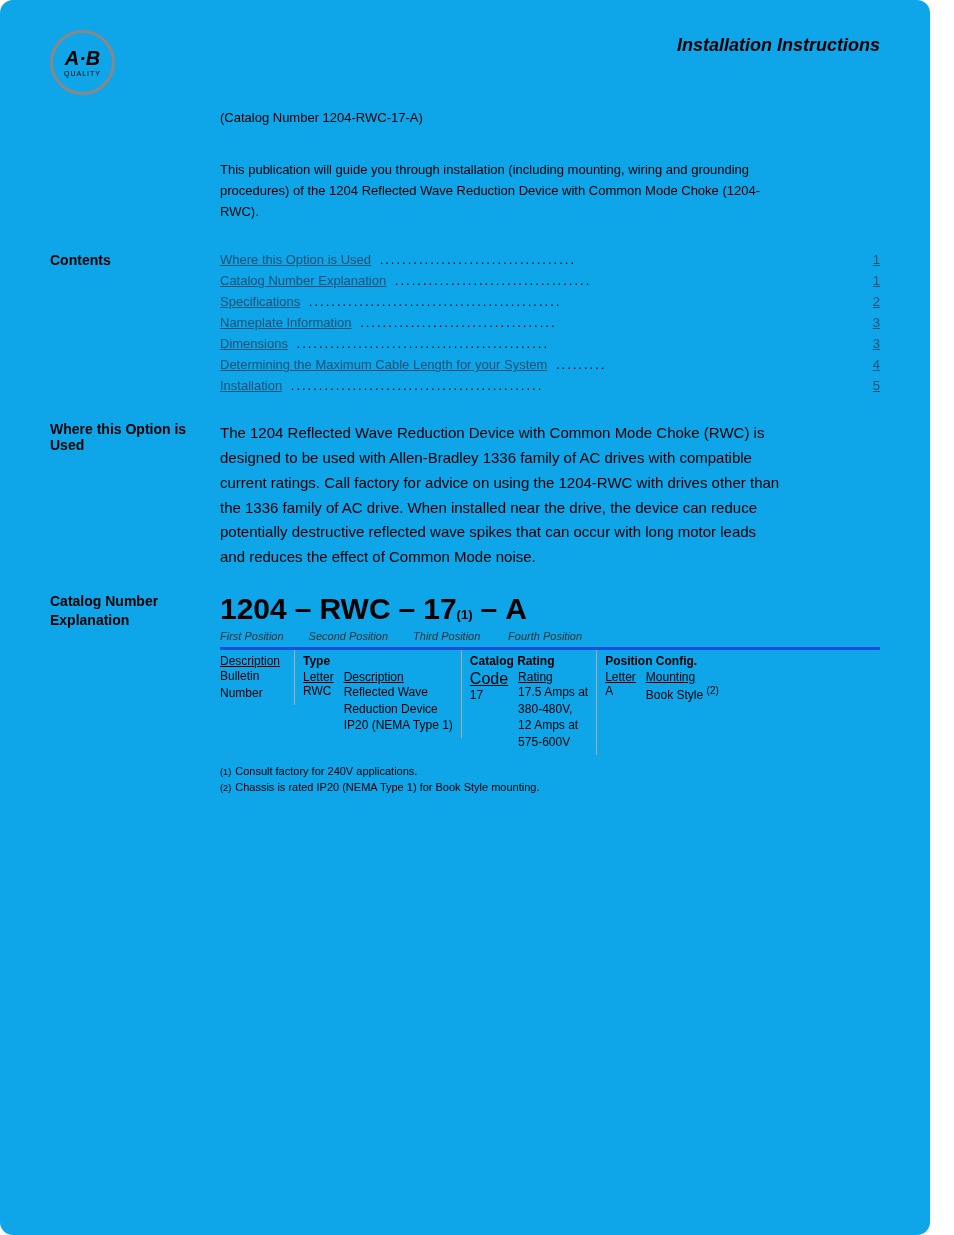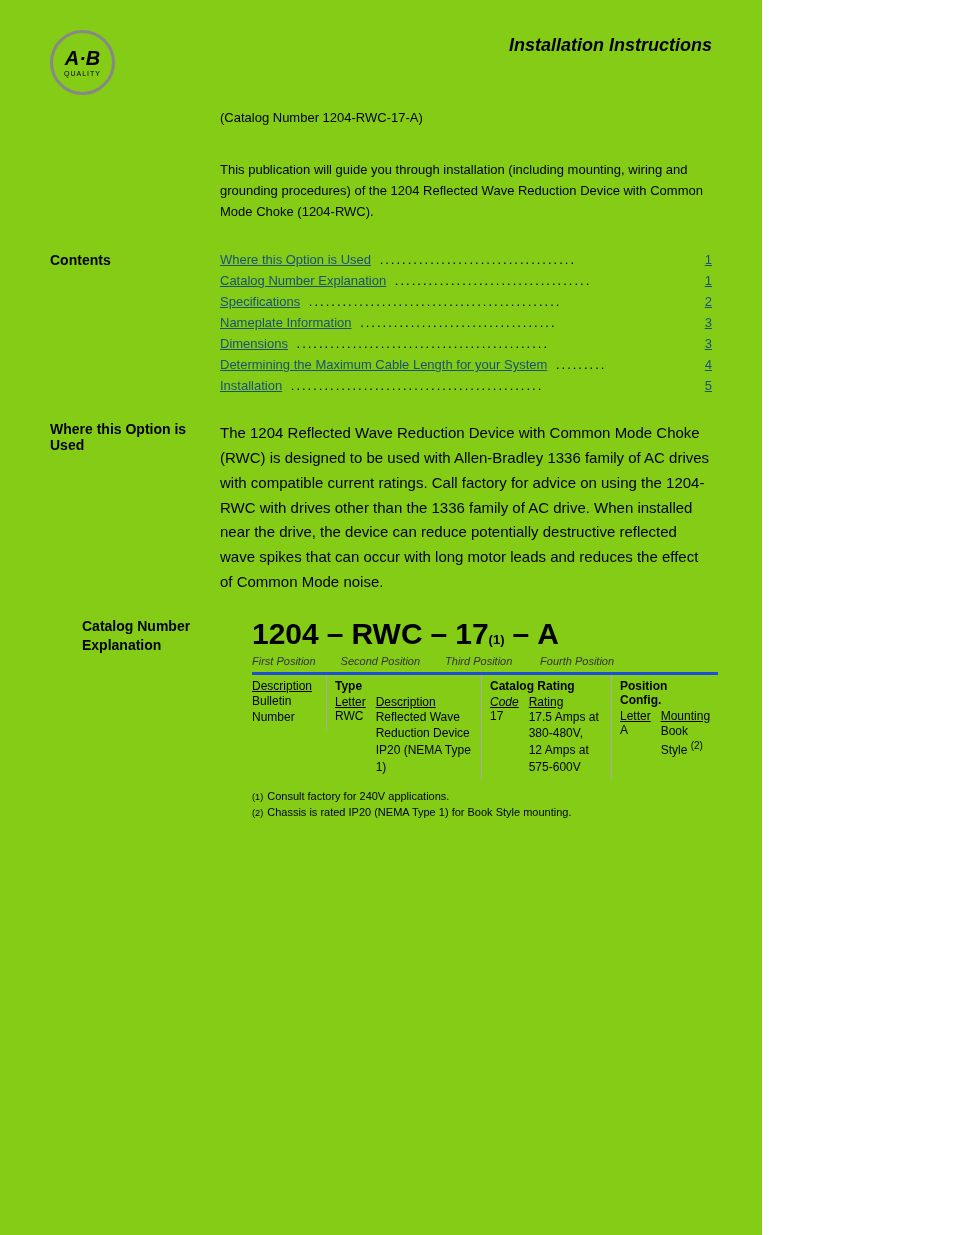--- a/index.html
+++ b/index.html
@@ -5,25 +5,26 @@
     * { margin: 0; padding: 0; box-sizing: border-box; }
     body {
       font-family: Arial, Helvetica, sans-serif;
       font-size: 13px;
       background: #fff;
       color: #000;
       width: 954px;
       min-height: 1235px;
     }
     .page {
-      width: 762px;
+      width: 930px;
       min-height: 1235px;
-      background: #84cc16;
+      background: #0ea5e9;
       padding: 30px 50px 40px 50px;
       position: relative;
+      border-radius: 13px;
     }
     
     .header {
       display: flex;
       align-items: flex-start;
       justify-content: space-between;
       margin-bottom: 10px;
     }
     .logo-container {
       width: 70px;
@@ -231,21 +232,21 @@
     </div>
   </div>
 
   <div class="section">
     <div class="section-label">Where this Option is Used</div>
     <div class="section-content">
       <div class="body-text">The 1204 Reflected Wave Reduction Device with Common Mode Choke (RWC) is designed to be used with Allen-Bradley 1336 family of AC drives with compatible current ratings. Call factory for advice on using the 1204-RWC with drives other than the 1336 family of AC drive. When installed near the drive, the device can reduce potentially destructive reflected wave spikes that can occur with long motor leads and reduces the effect of Common Mode noise.</div>
     </div>
   </div>
 
-  <div class="section" style="margin-top:10px;margin-left:32px;">
+  <div class="section" style="margin-top:10px;">
     <div class="section-label-multiline">
       <span>Catalog Number</span><br>
       <span>Explanation</span>
     </div>
     <div class="section-content">
 
       <div class="cat-number-row" style="display:flex; align-items:baseline; gap:0; margin-bottom:0;">
         <span class="pos-number" style="font-size:30px;font-weight:bold;">1204</span>
         <span class="pos-separator" style="font-size:30px;font-weight:bold;margin:0 8px;">–</span>
         <span class="pos-code" style="font-size:30px;font-weight:bold;">RWC</span>
@@ -292,21 +293,21 @@
               <div style="text-decoration:underline; font-size:12px;">Description</div>
               <div style="font-size:12px; line-height:1.4;">Reflected Wave<br>Reduction Device<br>IP20 (NEMA Type 1)</div>
             </div>
           </div>
         </div>
 
         <div style="padding: 4px 8px; border-right:1px solid #aaa; min-width:130px;">
           <div style="font-weight:bold; font-size:12px; margin-bottom:2px;">Catalog Rating</div>
           <div style="display:flex; gap:10px;">
             <div>
-              <div style="text-decoration:underline; font-size:12px;font-style:italic;">Code</div>
+              <div style="text-decoration:underline; font-size:16px;">Code</div>
               <div style="font-size:12px;">17</div>
             </div>
             <div>
               <div style="text-decoration:underline; font-size:12px;">Rating</div>
               <div style="font-size:12px; line-height:1.4;">17.5 Amps at<br>380-480V,<br>12 Amps at<br>575-600V</div>
             </div>
           </div>
         </div>
 
         <div style="padding: 4px 8px;">

